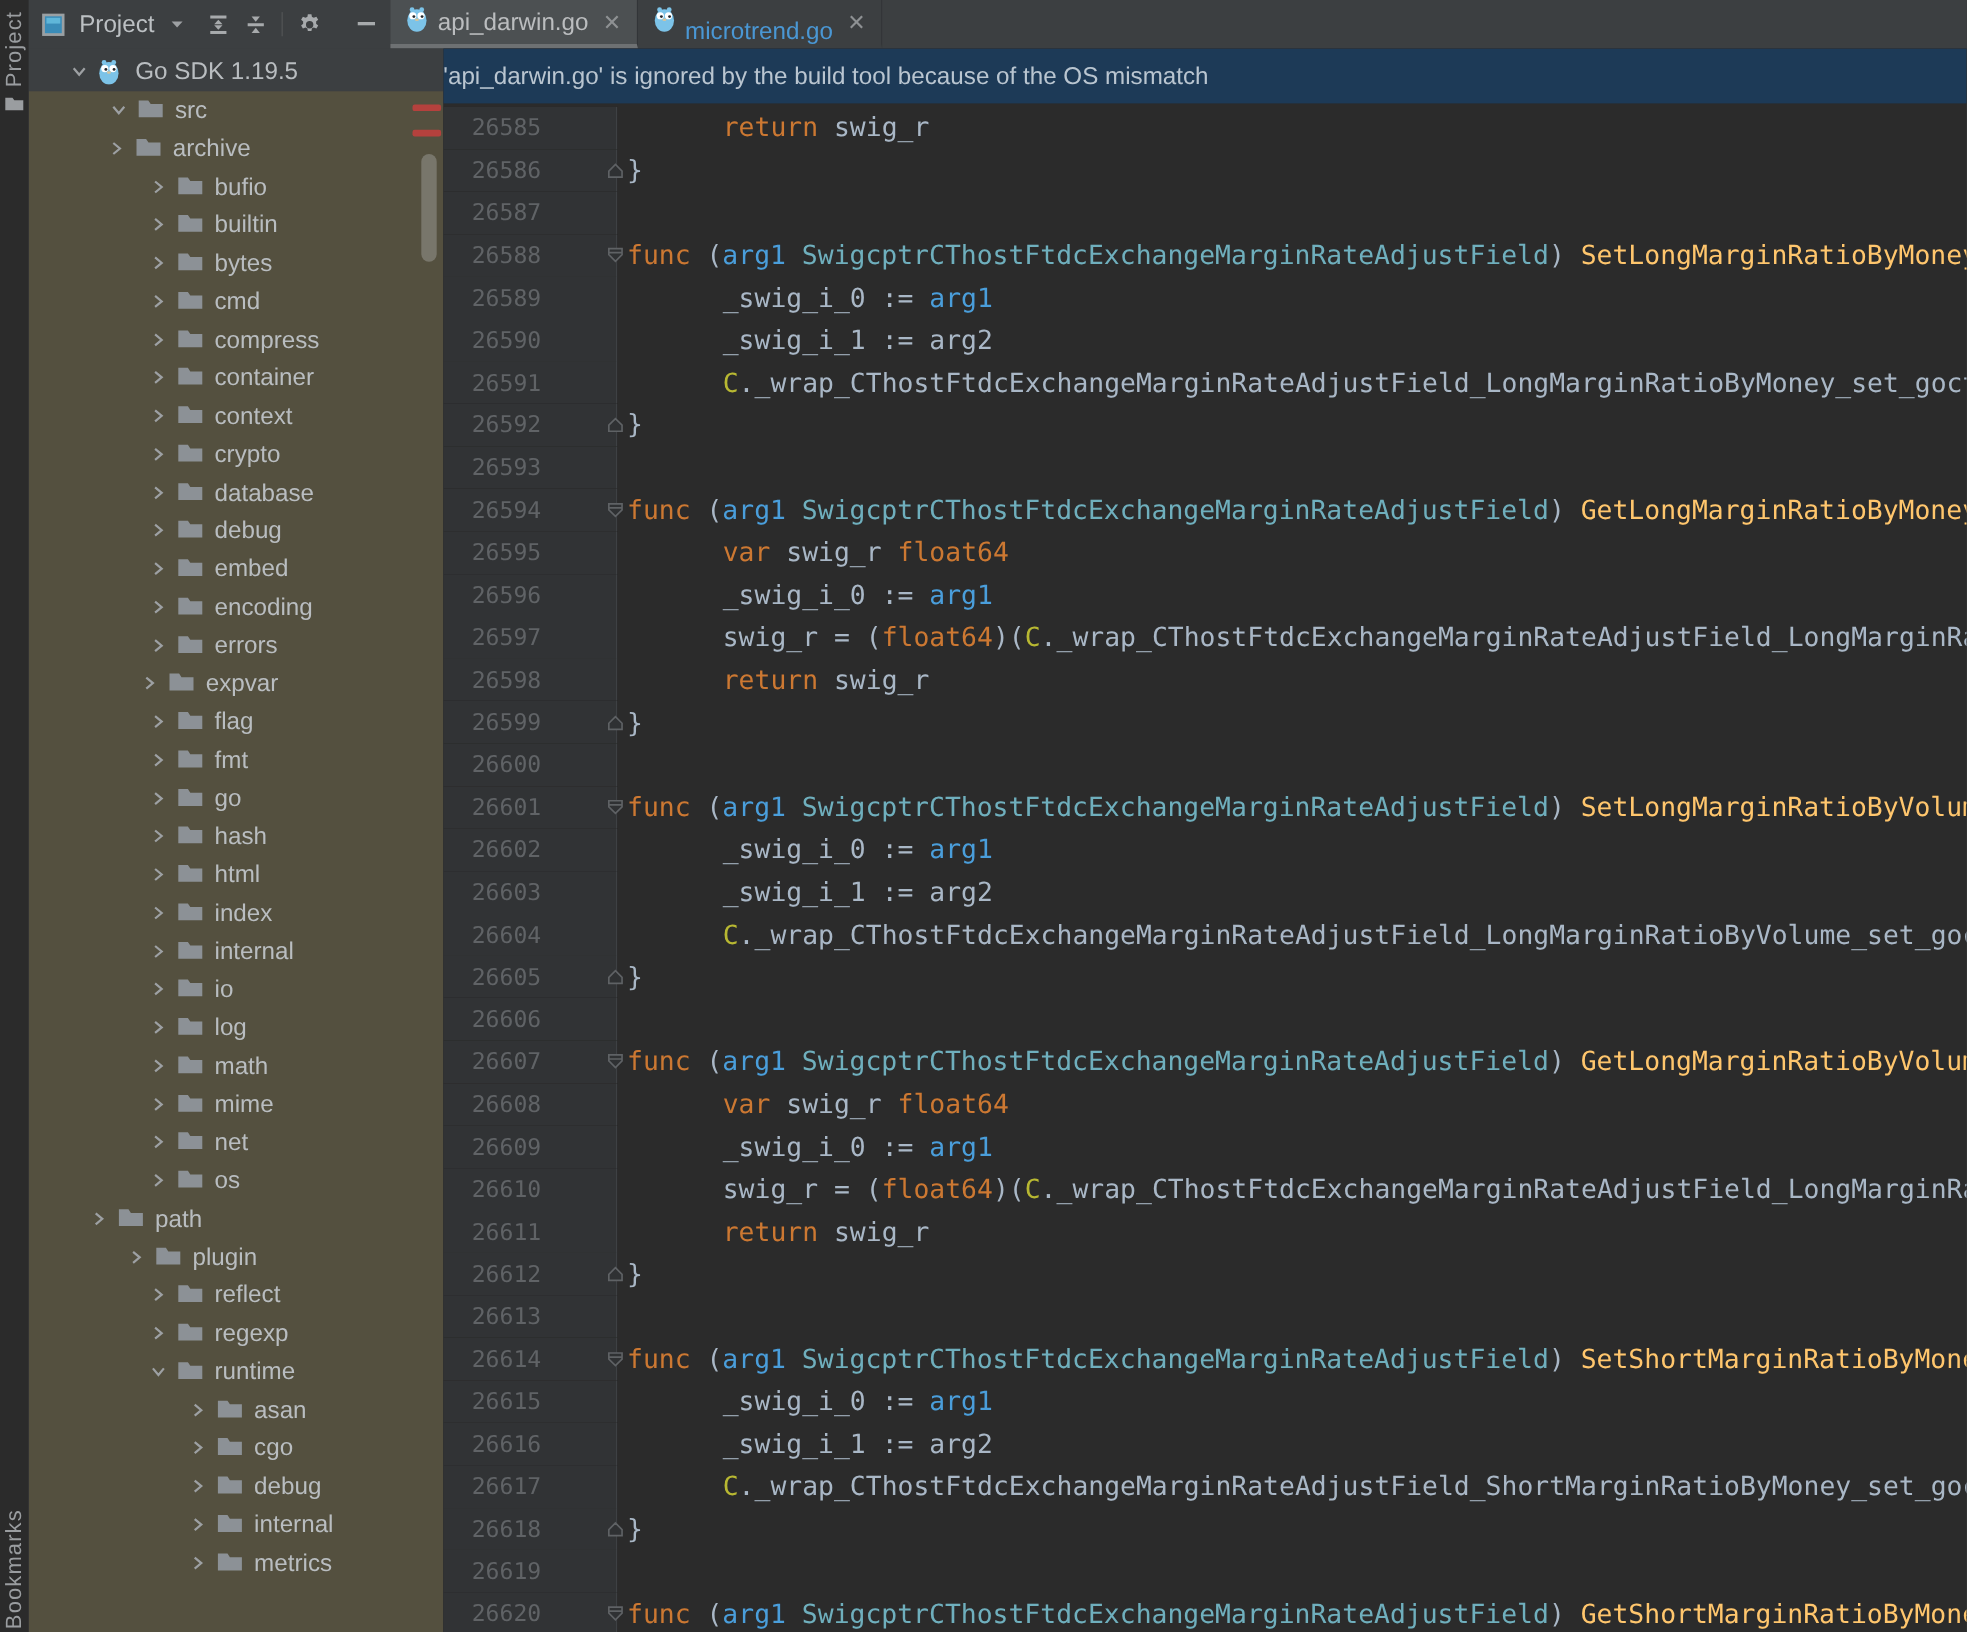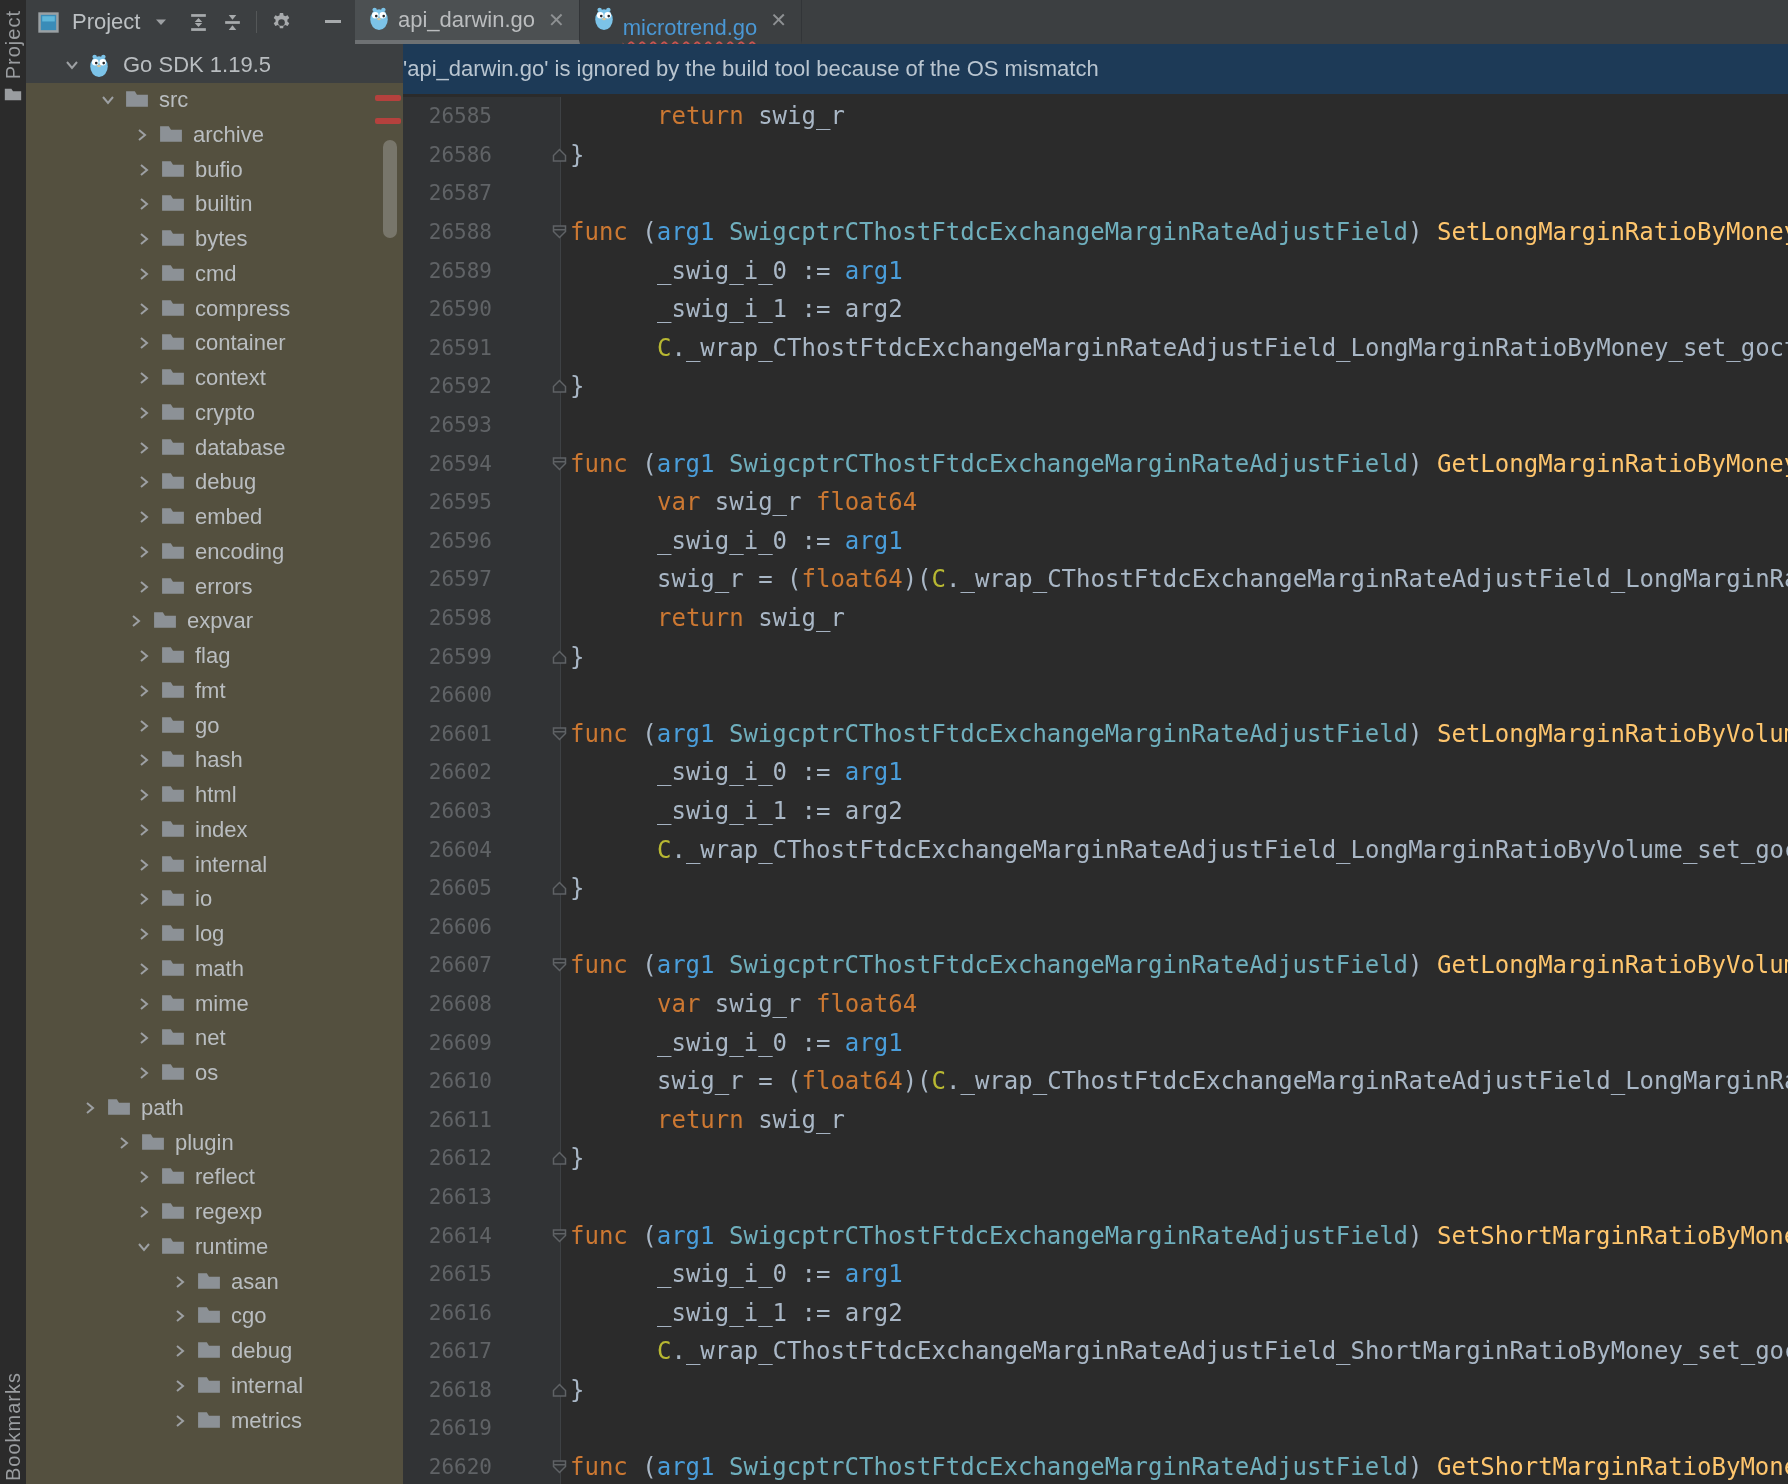--- a/index.html
+++ b/index.html
@@ -17,21 +17,21 @@
   #panel-header .title{color:#bcc0c3;font-size:22px;}
   .hdr-divider{width:1px;height:22px;background:#545758;}
   .hdr-spacer{flex:1;}
   .hdr-icon{display:flex;align-items:center;}
 
   #tabs{display:flex;height:44px;}
   .tab{display:flex;align-items:center;gap:9px;padding:0 14px 0 14px;height:44px;box-sizing:border-box;
        border-right:1px solid #323538;border-bottom:4px solid transparent;cursor:default;}
   .tab.active{background:#4c5052;border-bottom-color:#6e7173;}
   .tab .tab-label{font-size:22px;color:#bbbdbf;}
-  .tab.err .tab-label{color:#4a97d4;text-decoration:underline;text-decoration-style:wavy;
+  .tab.err .tab-label{color:#4a97d4;text-decoration-style:wavy;
        text-decoration-color:#c75450;text-decoration-thickness:2px;text-underline-offset:6px;margin-top:16px;}
   .tab .close{color:#8e9193;font-size:20px;margin-left:4px;}
 
   
   #tree-panel{position:absolute;left:26px;top:44px;width:377px;bottom:0;background:#3c3f41;overflow:hidden;}
   #tree-scope-bg{position:absolute;left:0;top:39px;right:0;bottom:0;background:#54503f;}
   #tree{position:absolute;left:0;top:4px;right:0;}
   .trow{height:34.75px;display:flex;align-items:center;box-sizing:border-box;white-space:nowrap;}
   .trow .chev{width:16px;height:16px;margin-right:9px;display:inline-flex;flex:0 0 auto;}
   .trow .chev.exp{transform:rotate(90deg);}
@@ -176,21 +176,21 @@
               <path d="M5 3l6 5-6 5" fill="none" stroke="#9da0a3" stroke-width="2"></path>
             </svg>
     </span>
     <span class="ticon">
             <svg width="24" height="20" viewBox="0 0 22 18">
               <path d="M1 2h8l2 3h10v11H1z" fill="#8c9196"></path>
             </svg>
           </span>
     <span class="tlabel">src</span>
   </div>
-        <div class="trow" style="padding-left: 108px;">
+        <div class="trow" style="padding-left: 72px;">
     <span class="chev">
       <svg width="16" height="16" viewBox="0 0 16 16">
               <path d="M5 3l6 5-6 5" fill="none" stroke="#9da0a3" stroke-width="2"></path>
             </svg>
     </span>
     <span class="ticon">
             <svg width="24" height="20" viewBox="0 0 22 18">
               <path d="M1 2h8l2 3h10v11H1z" fill="#8c9196"></path>
             </svg>
           </span>

